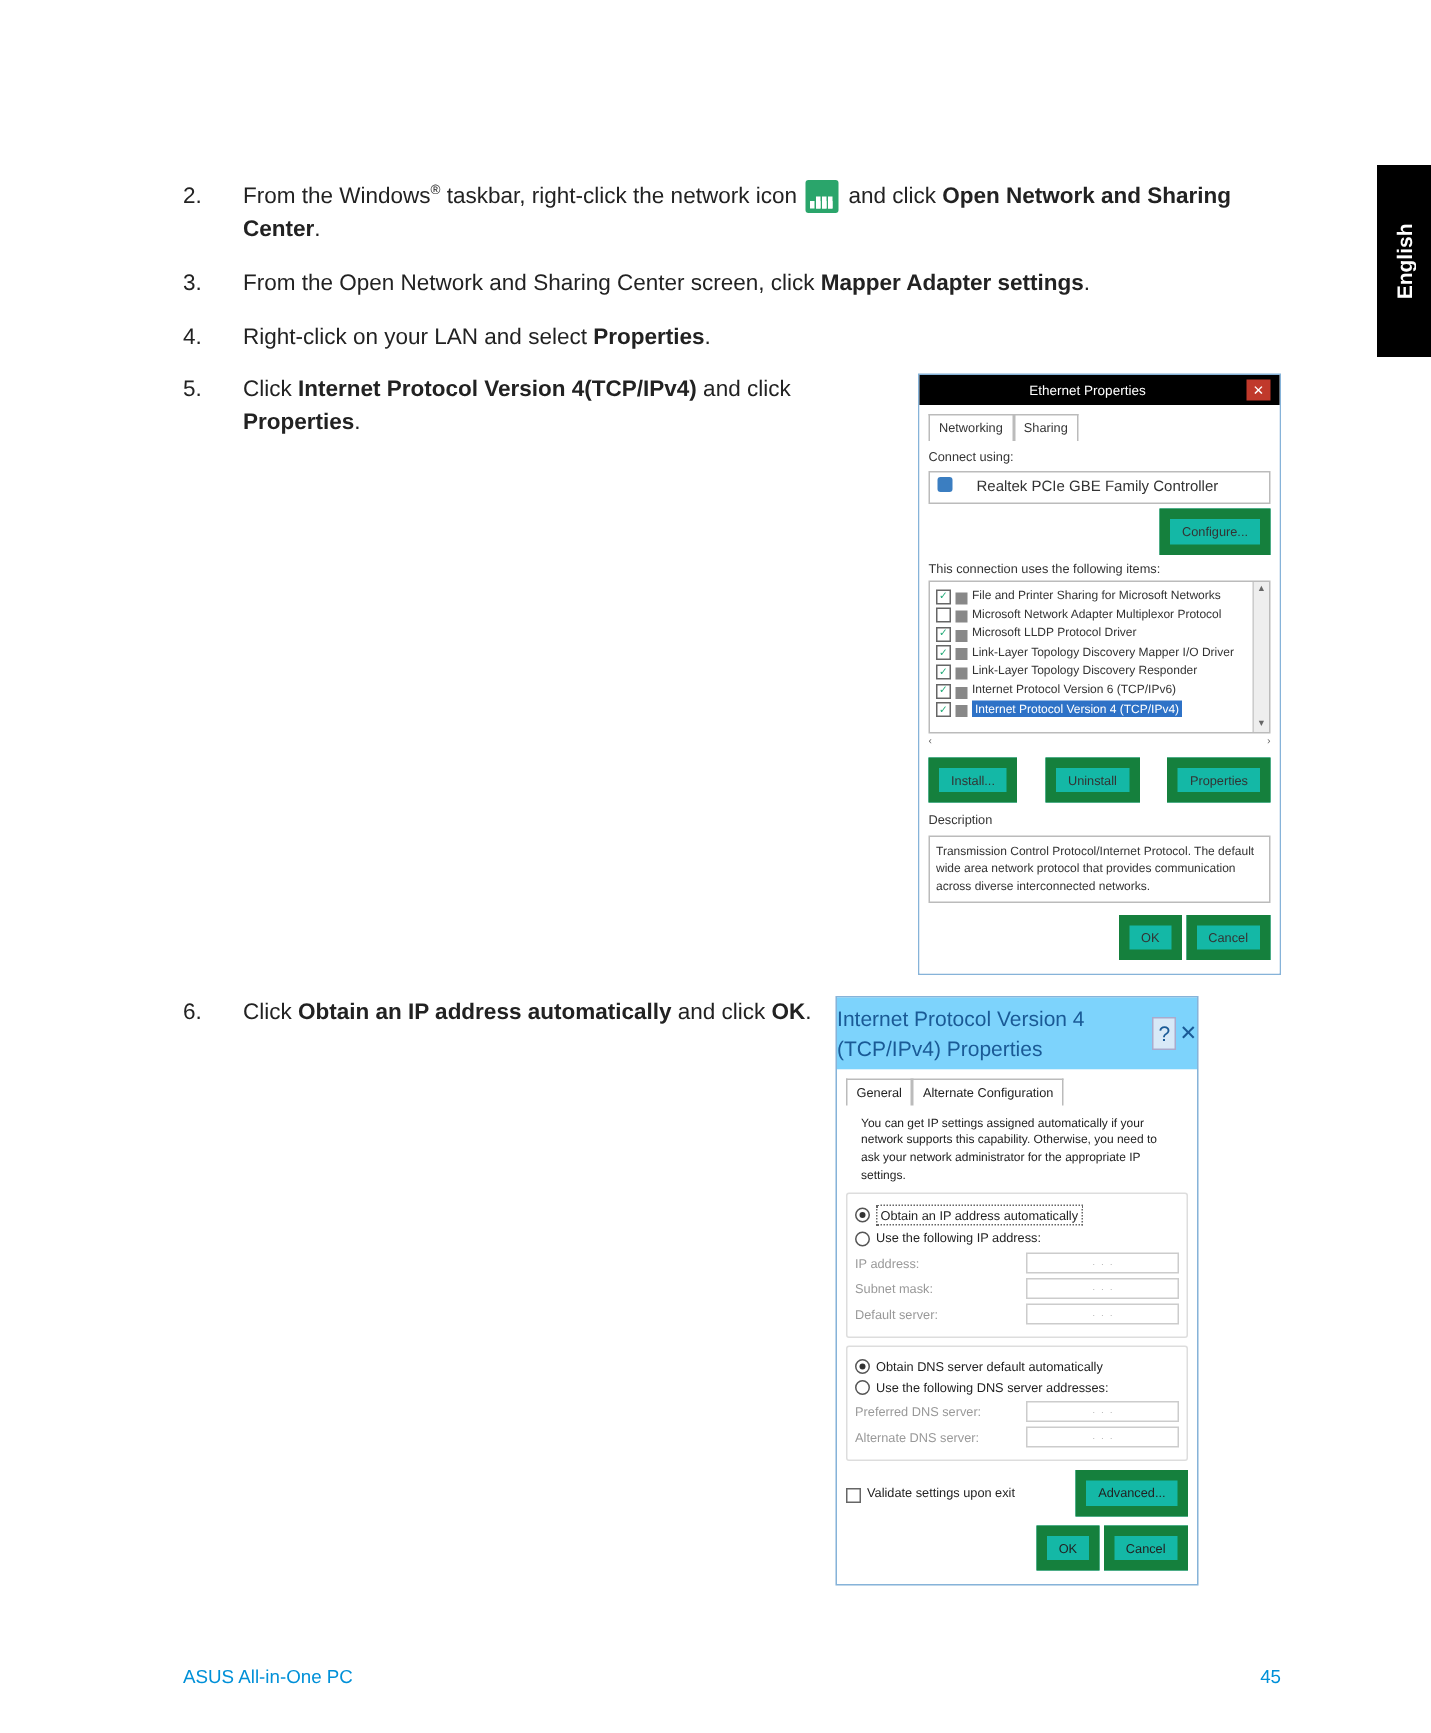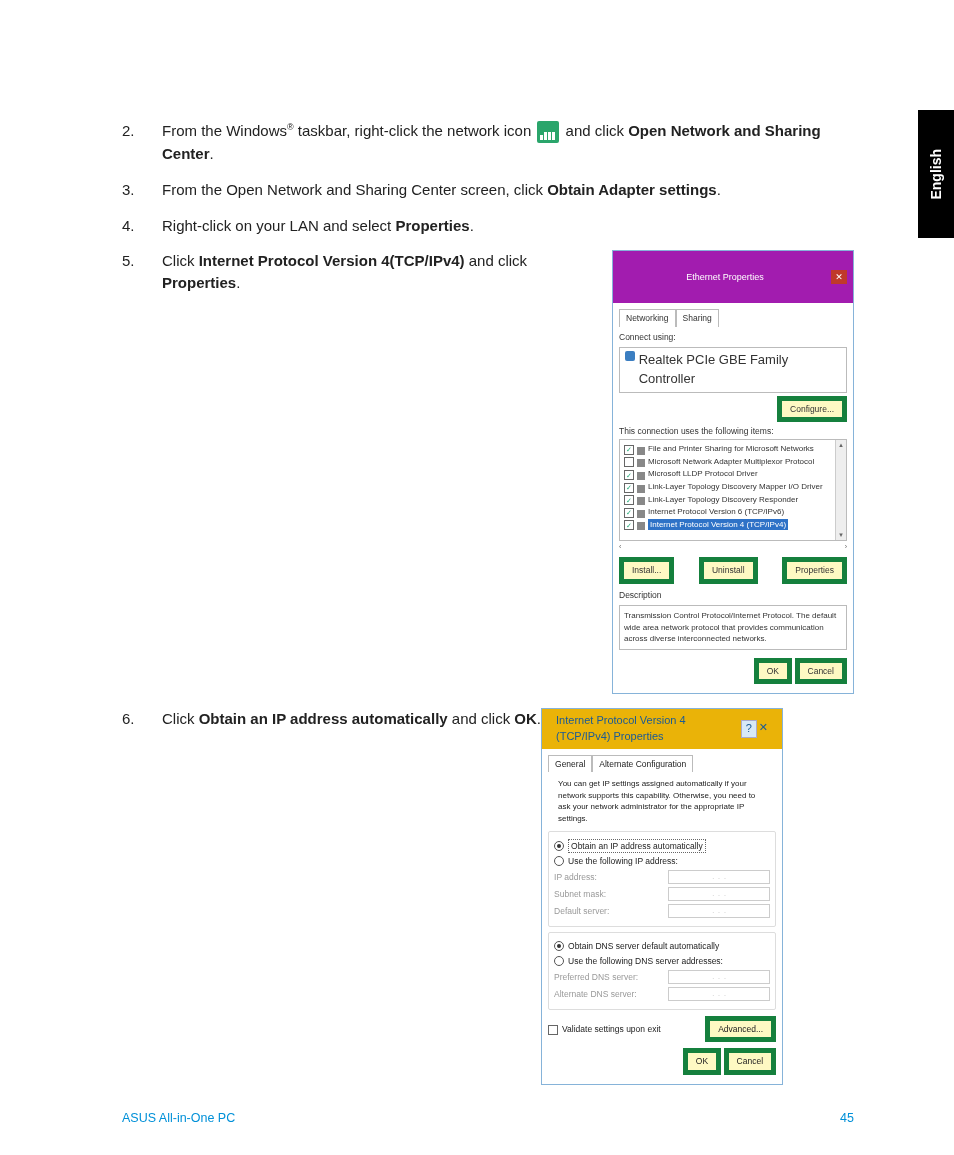--- a/index.html
+++ b/index.html
@@ -9,51 +9,51 @@
   .content{position:absolute;left:122px;top:120px;width:732px;font-size:15px;line-height:1.45}
   ol.steps{list-style:none;padding:0;margin:0}
   ol.steps>li{display:flex;margin-bottom:14px}
   ol.steps>li .num{width:40px;flex-shrink:0}
   ol.steps>li .txt{flex:1}
   .net-icon{display:inline-block;width:22px;height:22px;vertical-align:middle;position:relative;background:#2aa56b;border-radius:2px;margin:0 2px}
   .net-icon::before{content:"";position:absolute;left:3px;bottom:3px;width:3px;height:5px;background:#fff;box-shadow:4px 0 0 0 #fff,8px 0 0 0 #fff,12px 0 0 0 #fff}
   .net-icon::after{content:"";position:absolute;left:7px;bottom:3px;width:3px;height:8px;background:#fff;box-shadow:4px 0 0 0 #fff,8px 0 0 0 #fff}
   .step-row{display:flex;align-items:flex-start;gap:12px}
   .win{font-size:9px;color:#333;background:#f7f7f7;border:1px solid #86b3d9;width:240px}
-  .win .title{background:#a21caf;color:#fff;padding:19px 6px;display:flex;align-items:center;justify-content:space-between}
+  .win .title{background:#000000;color:#fff;padding:3px 6px;display:flex;align-items:center;justify-content:space-between}
   .win .close{background:#c0392b;color:#fff;width:16px;height:14px;display:inline-flex;align-items:center;justify-content:center;font-size:9px;line-height:1}
   .win .body{background:#fff;padding:6px}
   .tabs{display:flex;gap:0;margin-bottom:4px}
   .tab{border:1px solid #bbb;border-bottom:none;background:#fff;padding:2px 6px;font-size:8.5px}
-  .field{border:1px solid #bbb;padding:3px 5px;margin:3px 0;font-size:13px;display:flex;gap:4px}
+  .field{border:1px solid #bbb;padding:3px 5px;margin:3px 0;font-size:10px;display:flex;gap:16px}
   .nic-icon{width:10px;height:10px;background:#3b7ec1;display:inline-block;border-radius:2px}
-  .btn{border:5px solid #15803d;background:#fef9c3;padding:2px 8px;font-size:8.5px;display:inline-block}
+  .btn{border:7px solid #15803d;background:#14b8a6;padding:2px 8px;font-size:8.5px;display:inline-block}
   .rj{text-align:right;margin:3px 0}
   .list-box{border:1px solid #bbb;height:96px;overflow:hidden;position:relative;padding:2px 4px}
   .list-box .row{display:flex;align-items:flex-end;gap:3px;font-size:8px;white-space:nowrap;margin:1px 0}
   .cb{width:8px;height:8px;border:1px solid #666;display:inline-flex;align-items:center;justify-content:center;font-size:7px;color:#2a7;line-height:1}
   .proto-icon{width:8px;height:8px;background:#888;display:inline-block}
   .sel{background:#2e72c7;color:#fff;padding:0 2px}
   .sb{position:absolute;right:0;top:0;bottom:0;width:10px;background:#eee;border-left:1px solid #ccc;display:flex;flex-direction:column;justify-content:space-between;align-items:center;font-size:7px;color:#666}
   .btnrow{display:flex;justify-content:space-between;margin:5px 0}
   .desc-box{border:1px solid #bbb;padding:4px;font-size:8px;margin-top:4px}
   .win2{font-size:9px;background:#f7f7f7;border:1px solid #86b3d9;width:240px}
-  .win2 .title{background:#eab308;color:#1a5a96;padding:4px 14px;display:flex;justify-content:space-between;align-items:center;font-size:11px}
+  .win2 .title{background:#7dd3fc;color:#1a5a96;padding:4px 0;display:flex;justify-content:space-between;align-items:center;font-size:14px}
   .group{border:1px solid #ddd;border-radius:2px;padding:5px;margin:5px 0}
   .radio{display:flex;align-items:center;gap:4px;font-size:8.5px;margin:2px 0}
   .rdot{width:8px;height:8px;border:1px solid #555;border-radius:50%;display:inline-flex;align-items:center;justify-content:center}
   .rdot.on::after{content:"";width:4px;height:4px;background:#333;border-radius:50%}
   .fld{display:flex;justify-content:space-between;align-items:center;margin:3px 0;font-size:8.5px;color:#999}
   .ipbox{border:1px solid #ccc;width:100px;height:12px;background:#fff;display:flex;align-items:center;justify-content:space-evenly;color:#bbb;font-size:7px}
   .chk-row{display:flex;justify-content:space-between;align-items:center;margin:6px 0;font-size:8.5px}
   hr.note-rule{border:none;border-top:1px solid #aaa;margin:8px 0}
   .note-block{margin-top:18px}
   .note-line{font-size:14.5px}
   .footer{position:absolute;bottom:30px;left:122px;width:732px;display:flex;justify-content:space-between;font-size:12.5px;color:#0090d8}
-  .step6-wrap{display:flex;gap:0;align-items:flex-start}
+  .step6-wrap{display:flex;gap:16px;align-items:flex-start}
   b{font-weight:700}
 </style>
 </head>
 <body>
 
 <div class="page">
   <div class="lang-tab">
       <span>English</span>
     </div>
 
@@ -62,21 +62,21 @@
 
       <li>
         <div class="num">2.</div>
         <div class="txt">
           <span>From the Windows</span><sup style="font-size:9px">®</sup><span> taskbar, right-click the network icon </span><span class="net-icon"></span><span> and click </span><b>Open Network and Sharing Center</b><span>.</span>
         </div>
       </li>
 
       <li>
         <div class="num">3.</div>
-        <div class="txt"><span>From the Open Network and Sharing Center screen, click </span><b>Obtain Adapter settings</b><span>.</span></div>
+        <div class="txt"><span>From the Open Network and Sharing Center screen, click </span><b>Mapper Adapter settings</b><span>.</span></div>
       </li>
 
       <li>
         <div class="num">4.</div>
         <div class="txt"><span>Right-click on your LAN and select </span><b>Properties</b><span>.</span></div>
       </li>
 
       <li>
         <div class="num">5.</div>
         <div class="txt step-row">

